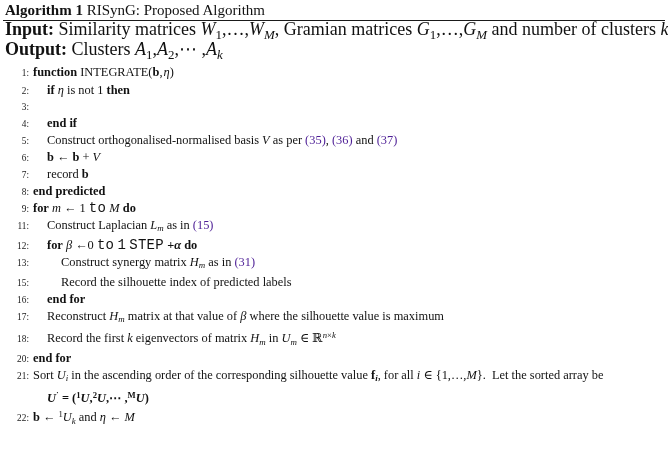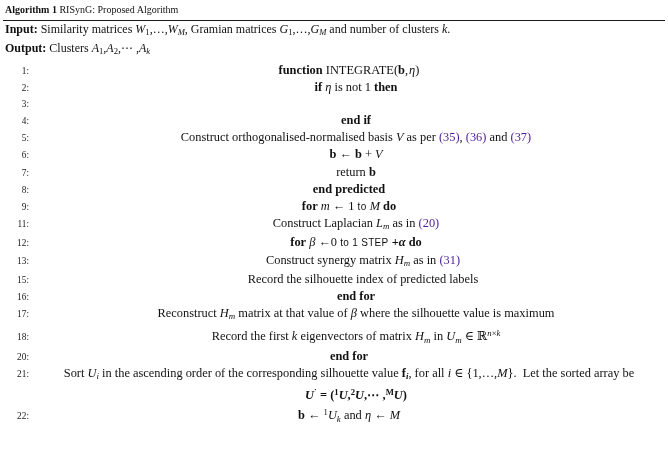--- a/index.html
+++ b/index.html
@@ -19,31 +19,31 @@
     box-sizing: border-box;
     padding: 0 3px;
   }
   .rule-top, .rule-mid, .rule-bottom {
     border: 0;
     border-top: 1.3px solid #1a1a1a;
     margin: 0;
     width: 662px;
   }
   .alg-title {
-    font-size: 10px;
+    font-size: 15px;
     line-height: 16px;
     padding: 2px 0 2px 2px;
     white-space: nowrap;
   }
   .alg-title b { font-weight: bold; }
   .io-block {
     padding: 1px 0 1px 2px;
   }
   .io-line {
-    font-size: 12px;
+    font-size: 18px;
     line-height: 15.6px;
     white-space: nowrap;
   }
   .io-line .lbl { font-weight: bold; }
   .body-lines {
     padding: 1px 0 2px 0;
   }
   .line {
     display: flex;
     align-items: baseline;
@@ -54,42 +54,41 @@
   .lineno {
     width: 26px;
     min-width: 26px;
     text-align: right;
     font-size: 9.3px;
     padding-right: 4px;
     color: #1a1a1a;
   }
   .content {
     flex: 1 1 auto;
-    text-align: center;
   }
   .cont-line {
     display: flex;
     font-size: 12.4px;
     line-height: 16.1px;
     white-space: nowrap;
   }
   .cont-line .lineno { visibility: hidden; }
   .i0 { padding-left: 0px; }
   .i1 { padding-left: 14px; }
   .i2 { padding-left: 28px; }
   .kw { font-weight: bold; }
   .bvar { font-weight: bold; font-family: "Liberation Serif", serif; }
   .it { font-style: italic; }
   .sc {
     font-variant: small-caps;
     font-size: 12.4px;
   }
   .tt {
-    font-family: Liberation Sans, sans-serif;
-    font-size: 10px;
+    font-family: Liberation Mono, monospace;
+    font-size: 14px;
     letter-spacing: 0.3px;
   }
   .ref { color: #4c1d95; }
   .sub {
     font-size: 0.72em;
     vertical-align: -0.28em;
     font-style: italic;
   }
   .subu {
     font-size: 0.72em;
@@ -152,37 +151,37 @@
       <span class="content i1">Construct orthogonalised-normalised basis <span class="it">V</span> as per <span class="ref">(35)</span>, <span class="ref">(36)</span> and <span class="ref">(37)</span></span>
     </div>
 
     <div class="line">
       <span class="lineno">6:</span>
       <span class="content i1"><span class="bvar">b</span> ← <span class="bvar">b</span> + <span class="it">V</span></span>
     </div>
 
     <div class="line">
       <span class="lineno">7:</span>
-      <span class="content i1"><span>return</span> <span class="bvar">b</span></span>
+      <span class="content i1"><span>record</span> <span class="bvar">b</span></span>
     </div>
 
     <div class="line">
       <span class="lineno">8:</span>
       <span class="content i0 kw">end predicted</span>
     </div>
 
     <div class="line">
       <span class="lineno">9:</span>
       <span class="content i0"><span class="kw">for</span> <span class="it">m</span> ← 1 <span class="tt">to</span> <span class="it">M</span> <span class="kw">do</span></span>
     </div>
 
 
     <div class="line">
       <span class="lineno">11:</span>
-      <span class="content i1">Construct Laplacian <span class="it">L</span><span class="sub">m</span> as in <span class="ref">(20)</span></span>
+      <span class="content i1">Construct Laplacian <span class="it">L</span><span class="sub">m</span> as in <span class="ref">(15)</span></span>
     </div>
 
     <div class="line">
       <span class="lineno">12:</span>
       <span class="content i1"><span class="kw">for</span> <span class="it">β</span> ←0 <span class="tt">to</span> <span class="tt">1</span> <span class="tt">STEP</span> <span class="kw">+<span class="it">α</span> <span>do</span></span></span>
     </div>
 
     <div class="line">
       <span class="lineno">13:</span>
       <span class="content i2">Construct synergy matrix <span class="it">H</span><span class="sub">m</span> as in <span class="ref">(31)</span></span>

